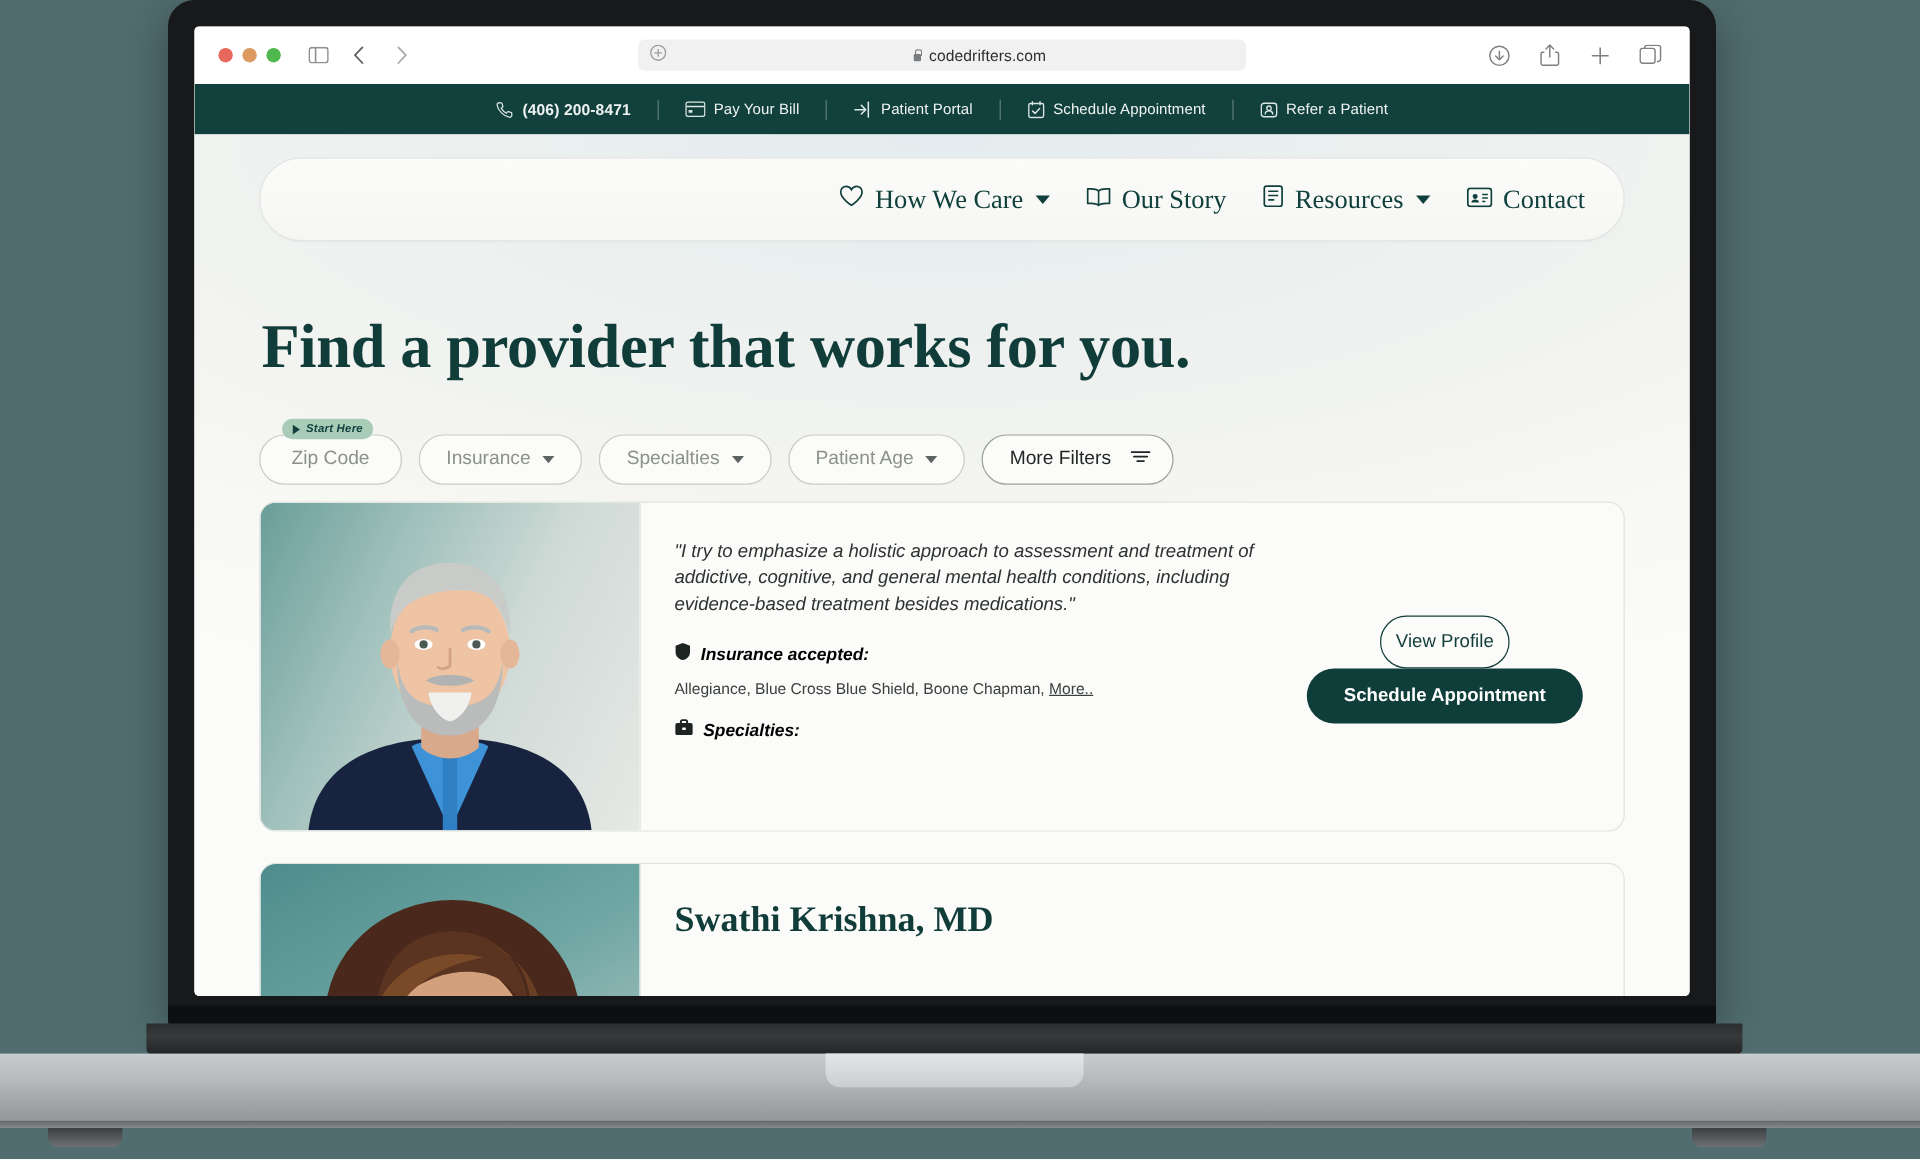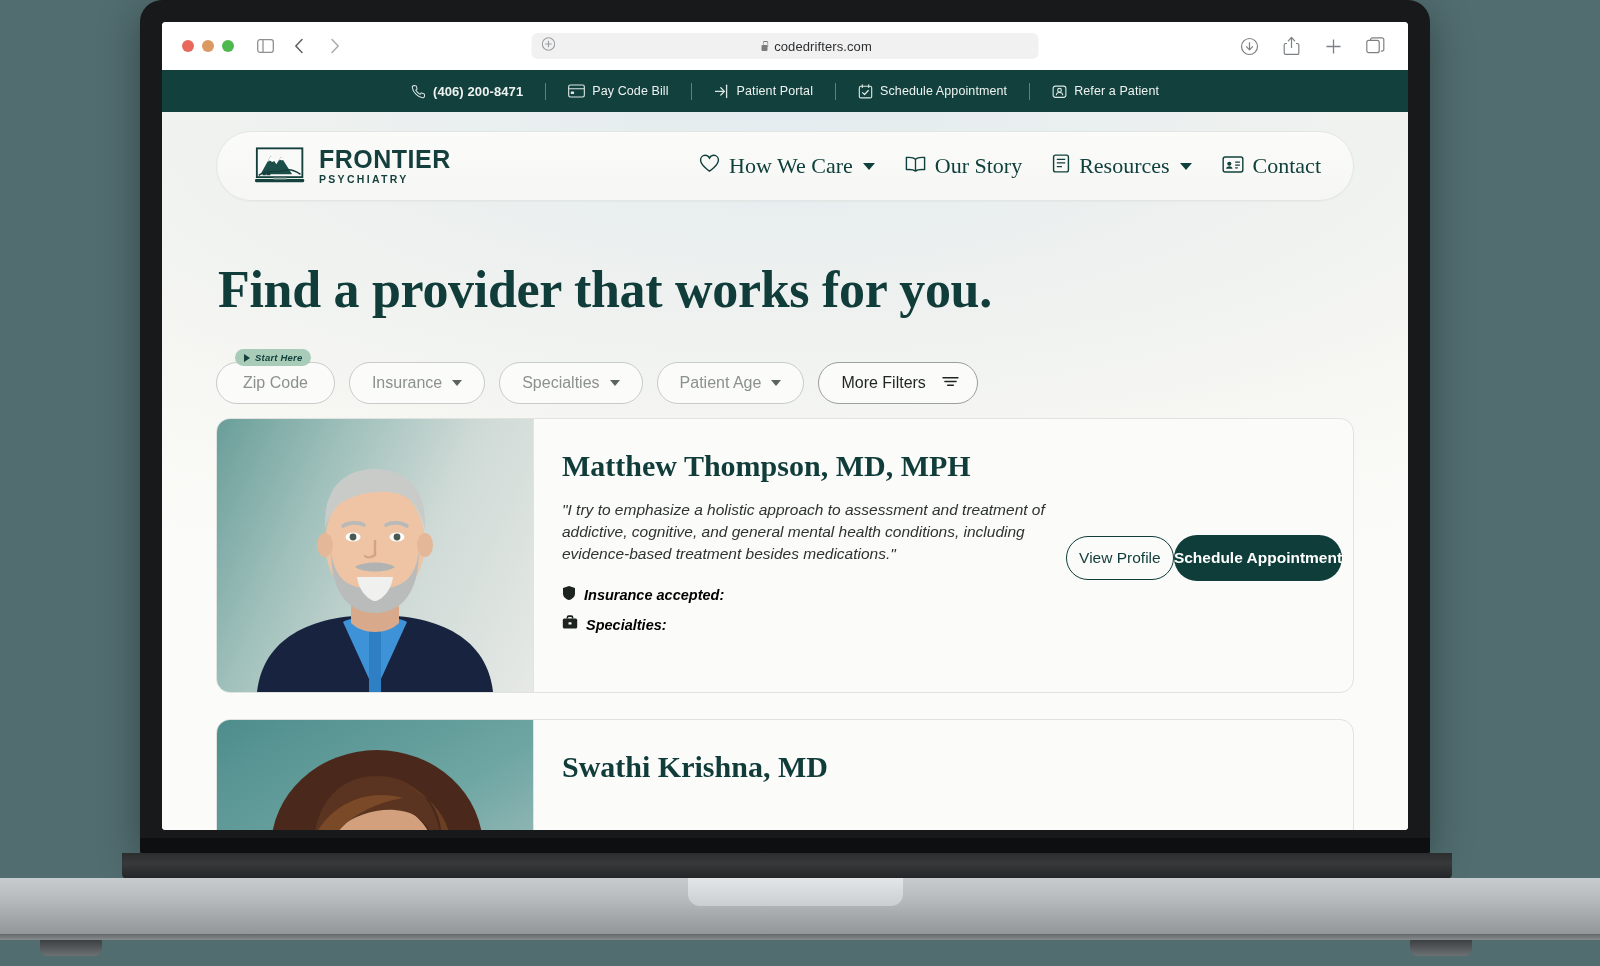--- a/index.html
+++ b/index.html
@@ -228,21 +228,21 @@
   .ins-list { font-size: 13px; color:#3a403d; margin-bottom: 18px; }
   .ins-list u { text-decoration: underline; }
   .chips { display:flex; align-items:center; gap:10px; flex-wrap:wrap; }
   .chip {
     background:#eceeec; border-radius: 14px; height: 26px;
     display:flex; align-items:center; padding: 0 14px;
     font-size: 12.5px; color:#39403c;
   }
   .chip-more { font-size:13px; color:#39403c; text-decoration: underline; margin-left:6px; }
 
-  .card-actions { width: 230px; flex:none; display:flex; flex-direction:row; align-items:center; justify-content:center; gap:0; }
+  .card-actions { width: 230px; flex:none; display:flex; flex-direction:column; align-items:center; justify-content:center; gap:0; }
   .btn {
     height: 44px; border-radius: 24px;
     display:flex; align-items:center; justify-content:center;
     font-size: 15.5px; white-space:nowrap;
   }
   .btn-outline { border:1.6px solid #103c39; color:#103c39; background:#fbfbf9; width: 108px; padding: 0 22px; }
   .btn-solid { background:#0f3d3a; color:#fff; width: 100%; font-weight:700; height:46px; }
 
   
   .photo-bg-1 { position:absolute; inset:0; background: linear-gradient(115deg,#6a9e99 0%, #9fc0bb 30%, #cfdad6 60%, #e6e9e6 100%); }
@@ -345,21 +345,21 @@
         <span class="util-sep"></span>
 
         <div class="util-item">
           <span class="util-ico">
             <svg width="17" height="14" viewBox="0 0 18 14">
                 <rect x="0.7" y="0.7" width="16.6" height="12.6" rx="1.8" fill="none" stroke="#dbe7e4" stroke-width="1.2"></rect>
                 <line x1="1" y1="4.6" x2="17" y2="4.6" stroke="#dbe7e4" stroke-width="1.2"></line>
                 <rect x="3" y="7.6" width="3.4" height="2.6" rx="0.6" fill="#dbe7e4"></rect>
               </svg>
           </span>
-          <span>Pay Code Bill</span>
+          <span>Pay Your Bill</span>
         </div>
 
         <span class="util-sep"></span>
 
         <div class="util-item">
           <span class="util-ico">
             <svg width="16" height="15" viewBox="0 0 16 15">
                 <polyline points="1,7.4 10,7.4" fill="none" stroke="#dbe7e4" stroke-width="1.3"></polyline>
                 <polyline points="6.8,3.8 10.4,7.4 6.8,11" fill="none" stroke="#dbe7e4" stroke-width="1.3" stroke-linecap="round" stroke-linejoin="round"></polyline>
                 <path d="M12.6 1.2 V13.6" fill="none" stroke="#dbe7e4" stroke-width="1.3" stroke-linecap="round"></path>
@@ -392,39 +392,20 @@
                 <path d="M4.6 12.1 c0 -1.9 1.5 -3.1 3.4 -3.1 s3.4 1.2 3.4 3.1" fill="none" stroke="#dbe7e4" stroke-width="1.2"></path>
               </svg>
           </span>
           <span>Refer a Patient</span>
         </div>
       </div>
 
       <div class="hero">
 
         <div class="navpill">
-          <div class="logo">
-            <span class="logo-mark">
-              <svg viewBox="0 0 56 42" width="52" height="40">
-                <rect x="2" y="2" width="49" height="31" fill="none" stroke="#14403d" stroke-width="2"></rect>
-                <path d="M6 30 L17 10 L23 19 L28 11 L40 30 Z" fill="#1d4f4a"></path>
-                <path d="M17 10 L13.4 16.6 L16 15.2 L18.4 16.8 L21.6 15.4 Z" fill="#ffffff"></path>
-                <path d="M28 11 L25.6 15 L27.4 14.4 L29 15.2 L30.6 14.2 Z" fill="#ffffff"></path>
-                <path d="M4 31 C14 24 22 29 30 26 C38 23 45 27 49 30" fill="none" stroke="#14403d" stroke-width="1.6"></path>
-                <path d="M8 31 l2 -6 l2 6 z" fill="#14403d"></path>
-                <path d="M12 31 l2.4 -7 l2.4 7 z" fill="#14403d"></path>
-                <rect x="0" y="35" width="53" height="3.4" rx="1.2" fill="#14403d"></rect>
-                <rect x="20" y="33.5" width="14" height="2" fill="#9fb3ad"></rect>
-              </svg>
-            </span>
-            <span class="logo-text">
-              <div class="logo-title">FRONTIER</div>
-              <div class="logo-sub">PSYCHIATRY</div>
-            </span>
-          </div>
 
           <div class="mainnav">
 
             <div class="navitem">
               <span>
                 <svg width="21" height="19" viewBox="0 0 22 20">
                     <path d="M11 18 C11 18 1.6 12 1.6 6.4 C1.6 3.4 3.9 1.4 6.4 1.4 C8.3 1.4 10.1 2.6 11 4.3 C11.9 2.6 13.7 1.4 15.6 1.4 C18.1 1.4 20.4 3.4 20.4 6.4 C20.4 12 11 18 11 18 Z" fill="none" stroke="#10403c" stroke-width="1.5"></path>
                   </svg>
               </span>
               <span>How We Care</span>
@@ -543,30 +524,33 @@
 
                 <path d="M126 109 C132 105 142 105 147 108" stroke="#b7bab8" stroke-width="3.6" fill="none" stroke-linecap="round"></path>
                 <path d="M169 108 C174 105 184 105 190 109" stroke="#b7bab8" stroke-width="3.6" fill="none" stroke-linecap="round"></path>
 
                 <path d="M158 124 v14 c-4 3 -8 3 -10 1" stroke="#d3a384" stroke-width="2.4" fill="none" stroke-linecap="round"></path>
               </svg>
             </div>
             <div class="divider-v"></div>
             <div class="card-body">
               <div class="card-main">
-                <div class="prov-name">Matthew Thompson, MD, MPH</div>
                 <div class="prov-quote">"I try to emphasize a holistic approach to assessment and treatment of addictive, cognitive, and general mental health conditions, including evidence-based treatment besides medications."</div>
 
                 <div class="lbl-row">
                   <span>
                     <svg width="14" height="16" viewBox="0 0 14 16">
                         <path d="M7 .9 L13 3.1 v5.2 c0 4 -3.1 6 -6 6.8 C4 14.3 1 12.3 1 8.3 V3.1 Z" fill="#1c2320"></path>
                       </svg>
                   </span>
                   <span class="lbl">Insurance accepted:</span>
+                </div>
+                <div class="ins-list">
+                  <span>Allegiance, Blue Cross Blue Shield, Boone Chapman,</span>
+                  <u>More..</u>
                 </div>
 
                 <div class="lbl-row">
                   <span>
                     <svg width="16" height="15" viewBox="0 0 16 15">
                         <rect x="0.8" y="3.6" width="14.4" height="10" rx="1.6" fill="#1c2320"></rect>
                         <path d="M5.4 3.6 V2.4 a1.3 1.3 0 0 1 1.3 -1.3 h2.6 a1.3 1.3 0 0 1 1.3 1.3 V3.6" fill="none" stroke="#1c2320" stroke-width="1.6"></path>
                         <rect x="6.5" y="7.2" width="3" height="2.2" rx="0.5" fill="#fbfbf9"></rect>
                       </svg>
                   </span>

